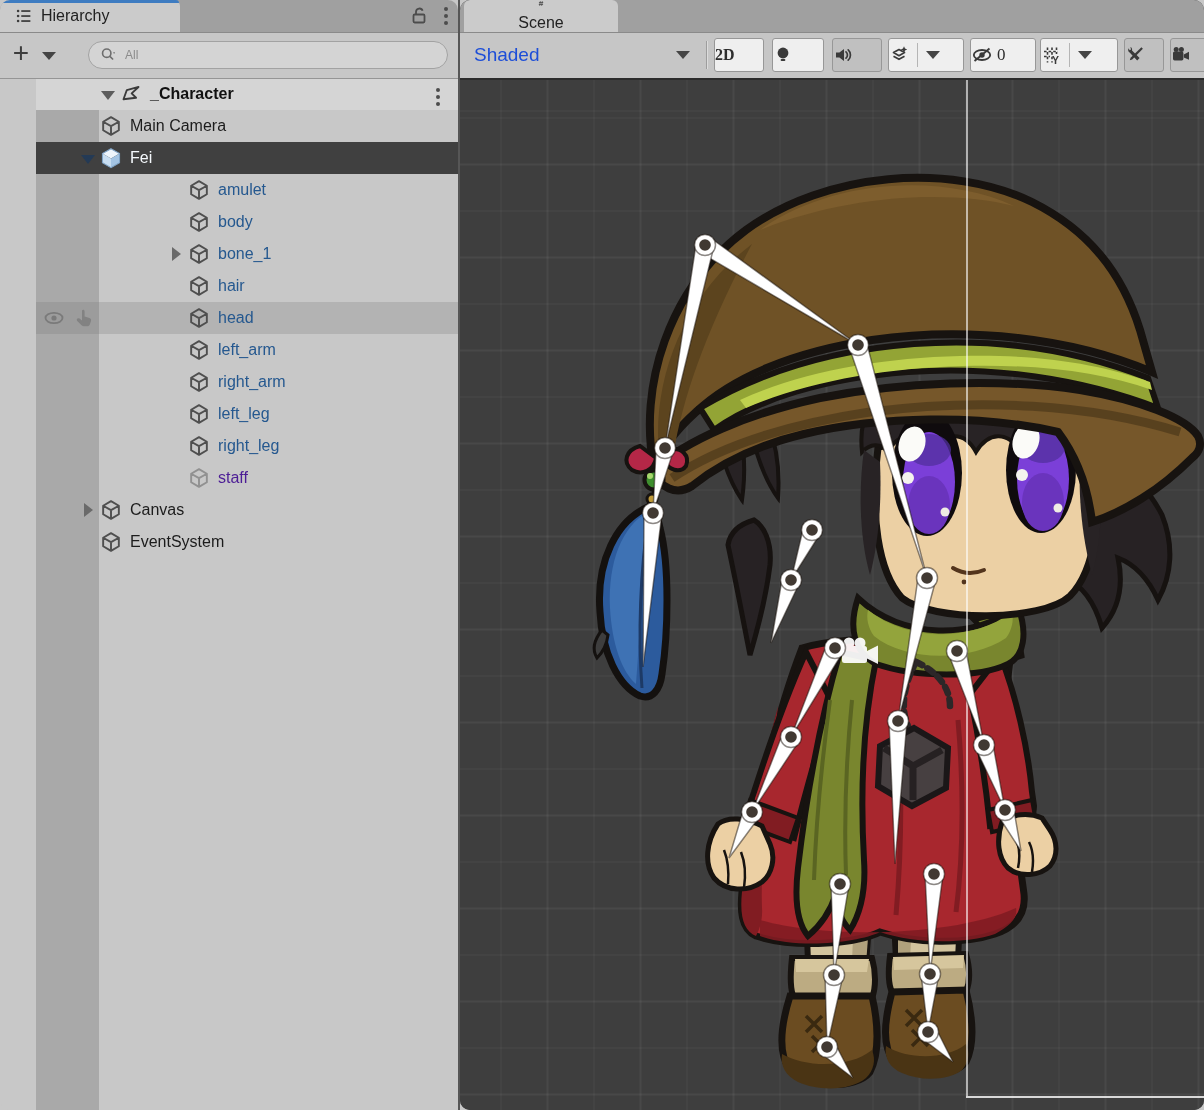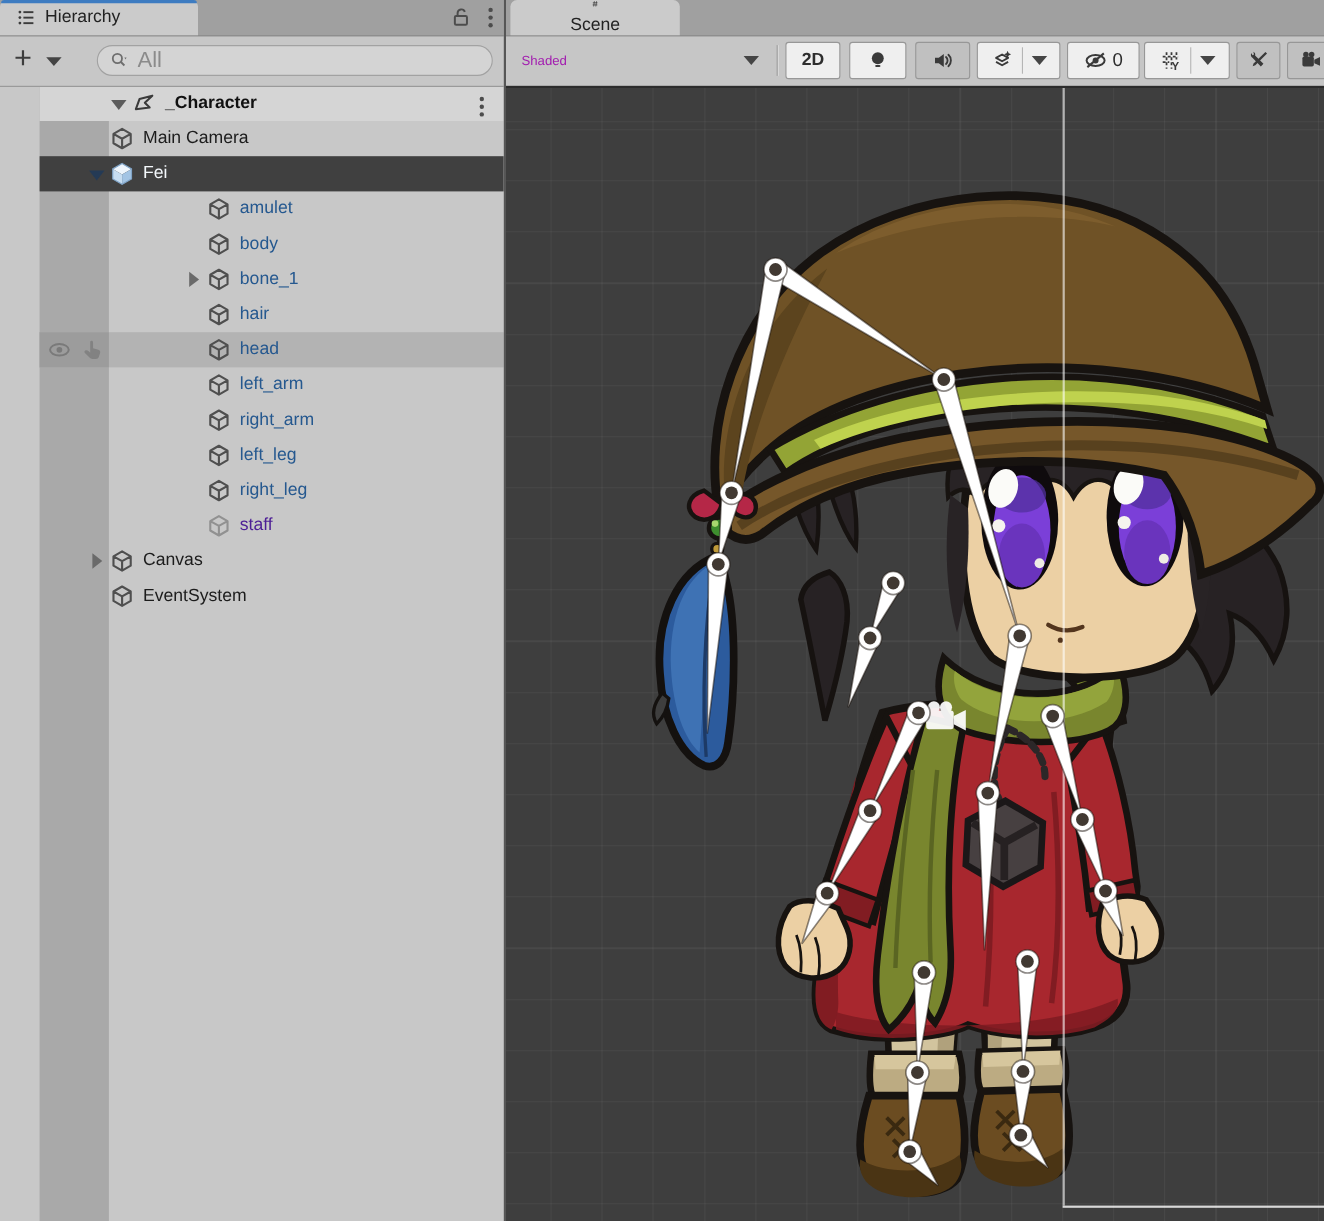--- a/index.html
+++ b/index.html
@@ -1,41 +1,41 @@
 <!DOCTYPE html>
 <html><head>
 <meta charset="utf-8">
 <style>
   html,body{margin:0;padding:0;}
   body{
     width:1204px;height:1110px;position:relative;overflow:hidden;
     font-family:"Liberation Sans","DejaVu Sans",sans-serif;
     background:#c8c8c8;-webkit-font-smoothing:antialiased;
   }
-  .panel{position:absolute;top:0;bottom:0;overflow:hidden;}
+  .panel{position:absolute;top:0;bottom:0;overflow:hidden;border-radius:10px;}
   #hierarchy-panel{left:0;width:458px;background:#c8c8c8;}
   #scene-panel{left:460px;width:744px;background:#3e3e3e;}
   #panel-divider{position:absolute;left:458px;top:0;bottom:0;width:2px;background:#565656;z-index:50;}
 
   
   .tab-strip{position:absolute;left:0;right:0;top:0;height:32px;background:#a0a0a0;border-bottom:1px solid #8a8a8a;z-index:5;}
   .tab{position:absolute;top:0;height:32px;background:#cbcbcb;border-radius:6px 6px 0 0;
        display:flex;align-items:center;gap:7px;padding:0 14px;box-sizing:border-box;}
   .tab.focused::before{content:"";position:absolute;left:1px;right:1px;top:0;height:3px;background:#3e7cc1;border-radius:6px 6px 0 0;}
   .tab .tab-label{font-size:16px;color:#222;}
   #hierarchy-tab{left:0;width:180px;}
   #scene-tab{left:4px;width:154px;flex-direction:column;}
   .strip-actions{position:absolute;right:10px;top:0;height:32px;display:flex;align-items:center;gap:14px;}
 
   
   #hierarchy-toolbar{position:absolute;left:0;right:0;top:32px;height:46px;background:#c7c7c7;border-bottom:1px solid #959595;z-index:4;}
   #add-button{position:absolute;left:8px;top:7px;width:26px;height:30px;font-size:28px;line-height:28px;color:#3d3d3d;text-align:center;cursor:default;}
   #add-caret{position:absolute;left:42px;top:20px;width:0;height:0;border-left:7px solid transparent;border-right:7px solid transparent;border-top:8px solid #444;}
   #search-field{position:absolute;left:88px;top:9px;width:360px;height:28px;background:#d4d4d4;border:1px solid #a2a2a2;border-radius:14px;box-sizing:border-box;display:flex;align-items:center;padding:0 10px;gap:4px;}
-  #search-input{flex:1;border:none;outline:none;background:transparent;font-size:20px;color:#0369a1;font-family:inherit;}
+  #search-input{flex:1;border:none;outline:none;background:transparent;font-size:12px;color:#0369a1;font-family:inherit;}
   #search-input::placeholder{color:#8b8b8b;}
 
   
   #tree{position:absolute;left:0;right:0;top:78px;bottom:0;background:#c8c8c8;margin-left:36px;}
   #tree-gutter{position:absolute;left:0;top:0;bottom:0;width:63px;background:#a9a9a9;}
   .row{position:relative;height:32px;display:flex;align-items:center;box-sizing:border-box;}
   .row .exp{width:22px;height:32px;flex:0 0 22px;position:relative;}
   .row .exp.down::after{content:"";position:absolute;left:3px;top:13px;border-left:7px solid transparent;border-right:7px solid transparent;border-top:9px solid #5c5c5c;}
   .row .exp.right::after{content:"";position:absolute;left:6px;top:9px;border-top:7px solid transparent;border-bottom:7px solid transparent;border-left:9px solid #6a6a6a;}
   .row .obj-icon{width:22px;height:22px;flex:0 0 22px;margin-right:8px;}
@@ -54,25 +54,25 @@
   .lbl.prefab{color:#25588f;}
   .lbl.prefab-disabled{color:#4c1d95;}
   .row.disabled .obj-icon{opacity:.45;}
   .gutter-ico{position:absolute;top:5px;width:22px;height:22px;}
   .gutter-ico.eye{left:7px;}
   .gutter-ico.pick{left:37px;}
   .kebab i,.strip-actions .kebab i{display:block;width:4px;height:4px;border-radius:50%;background:#4c4c4c;margin:3px auto;}
 
   
   #scene-toolbar{position:absolute;left:0;right:0;top:32px;height:46px;background:#c6c6c6;z-index:4;}
-  .sbtn{position:absolute;top:6px;height:34px;background:#efefef;border:1px solid #979797;border-radius:3px;box-sizing:border-box;display:flex;align-items:center;justify-content:center;gap:4px;color:#2c2c2c;}
+  .sbtn{position:absolute;top:6px;height:34px;background:#efefef;border:1px solid #979797;border-radius:3px;box-sizing:border-box;display:flex;align-items:center;justify-content:flex-start;gap:4px;color:#2c2c2c;font-family:Liberation Serif, serif;}
   .sbtn.gray{background:#c0c0c0;}
   .sbtn .btxt{font-size:16px;font-weight:bold;color:#2e2e2e;}
   #shaded-dd{position:absolute;left:8px;top:6px;width:232px;height:34px;display:flex;align-items:center;justify-content:space-between;padding:0 10px 0 6px;box-sizing:border-box;}
-  #shaded-dd .ddtxt{font-size:12px;color:#a21caf;}
+  #shaded-dd .ddtxt{font-size:19px;color:#1d4ed8;}
   .caret-down{width:0;height:0;border-left:7px solid transparent;border-right:7px solid transparent;border-top:8px solid #454545;}
   .vsep{position:absolute;top:9px;width:1px;height:28px;background:#9d9d9d;box-shadow:1px 0 0 #dcdcdc;}
   .grp-div{width:1px;height:24px;background:#b5b5b5;margin:0 4px;}
 
   
   #viewport{position:absolute;left:0;right:0;top:78px;bottom:0;background-color:#3e3e3e;border-top:2px solid #2c2c2c;
     background-image:
       repeating-linear-gradient(to right, rgba(255,255,255,0.05) 0px, rgba(255,255,255,0.05) 1px, transparent 1px, transparent 46.5px),
       repeating-linear-gradient(to bottom, rgba(255,255,255,0.05) 0px, rgba(255,255,255,0.05) 1px, transparent 1px, transparent 46.5px);
     background-position:40.5px 37.5px;

